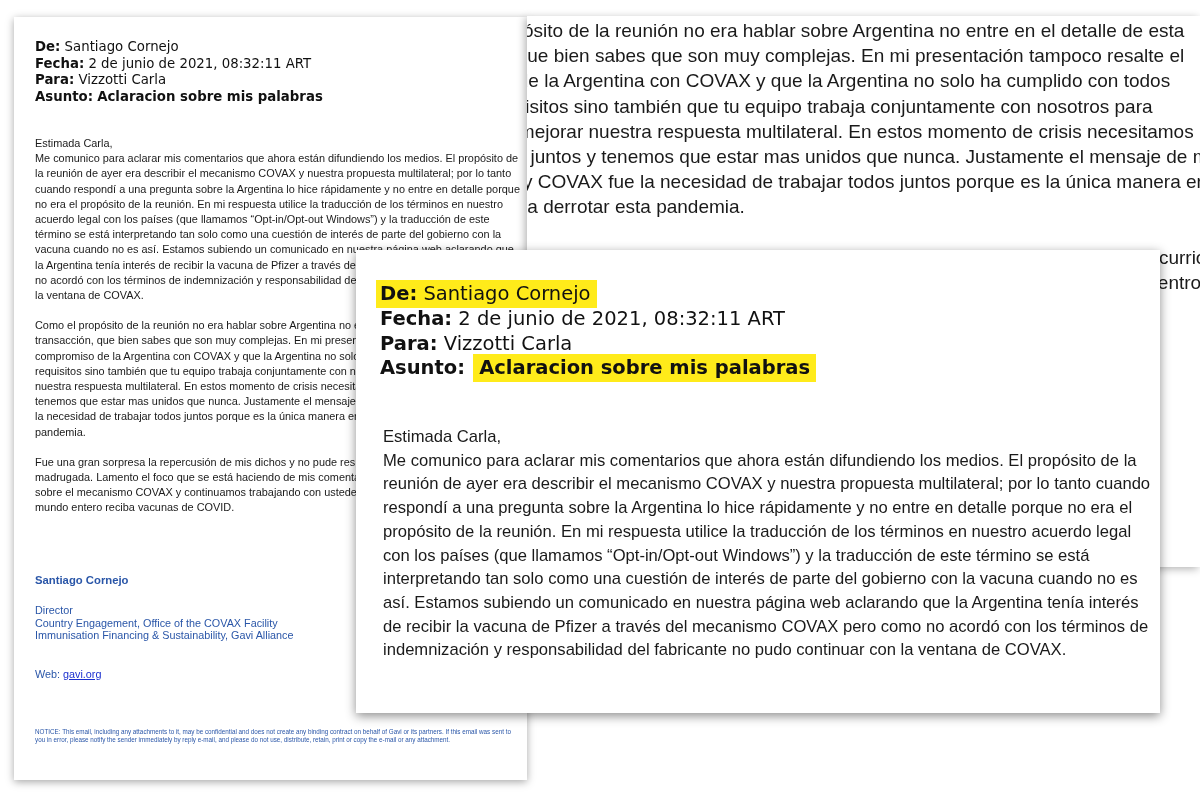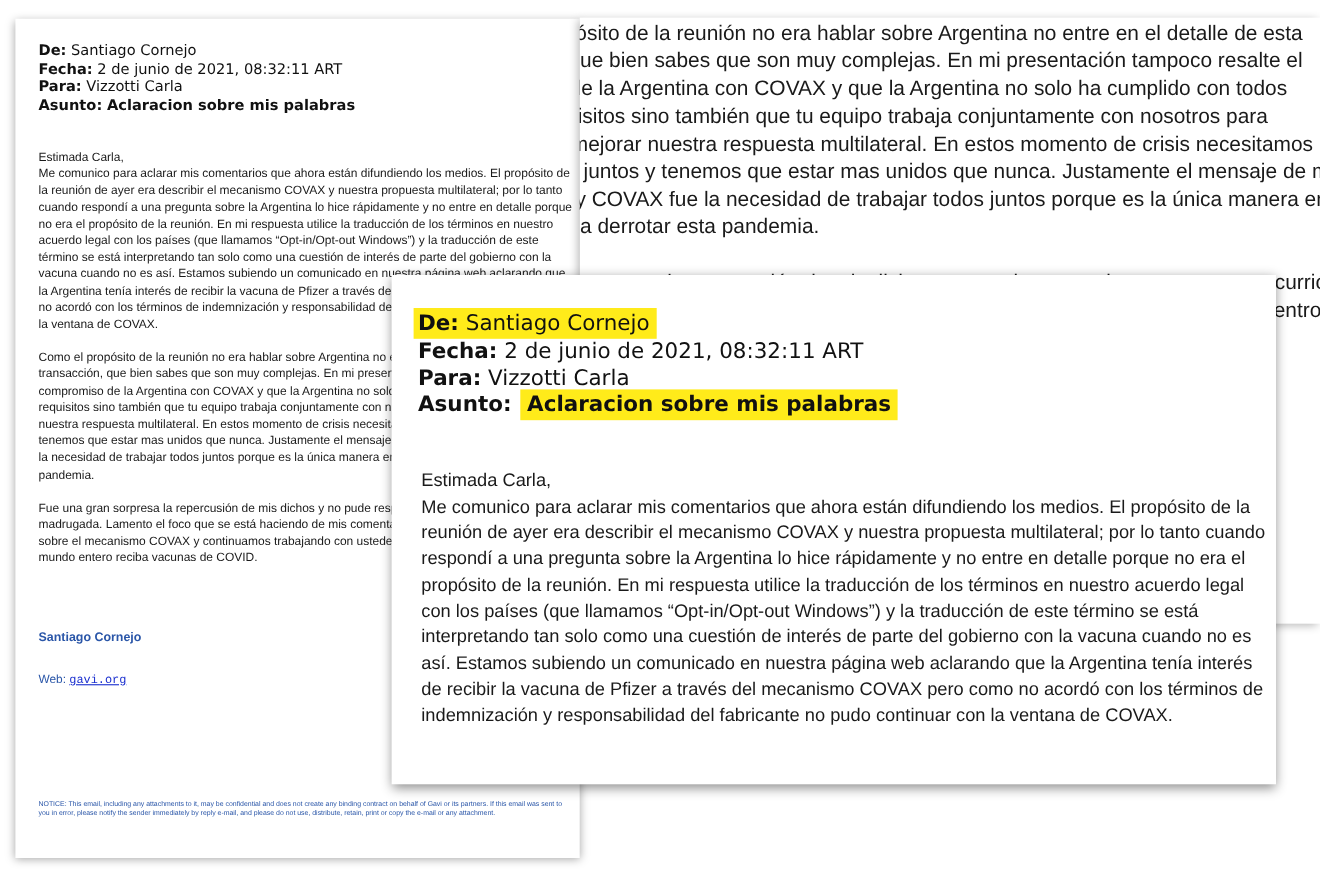--- a/index.html
+++ b/index.html
@@ -15,21 +15,21 @@
   
   #left-page { left:14px; top:17px; width:513px; height:763px; z-index:1; }
   #left-page .hdr { position:absolute; left:21px; top:22px; font-family:"DejaVu Sans", sans-serif; font-size:13.3px; line-height:16.5px; color:#111; }
   #left-page .hdr b { font-weight:bold; }
   #left-page .body { position:absolute; left:21px; top:119px; width:490px; font-family:"Liberation Sans", sans-serif; font-size:10.9px; line-height:15.2px; color:#1a1a1a; }
   #left-page .body p { margin:0 0 15px 0; }
   #left-page .sig { position:absolute; left:21px; top:557px; color:#2a56a8; font-family:"Liberation Sans", sans-serif; }
   #left-page .sig .name { font-weight:bold; font-size:11.3px; }
   #left-page .sig .role { margin-top:18px; font-size:10.8px; line-height:12.5px; }
   #left-page .sig .web { margin-top:26px; font-size:10.8px; }
-  #left-page .sig a { color:#1a2fcf; text-decoration:underline;font-family:Liberation Mono, monospace; }
+  #left-page .sig a { color:#1a2fcf; text-decoration:underline; }
   #left-page .notice { position:absolute; left:21px; top:711px; width:480px; font-size:6.3px; line-height:7.5px; color:#2a56a8; }
 
   
   #right-page { left:527px; top:16px; width:673px; height:551px; z-index:2; overflow:hidden; box-shadow: -2px 2px 8px rgba(0,0,0,0.3); }
   #right-page .txt { position:absolute; left:-118px; top:2px; width:820px; font-family:"Liberation Sans", sans-serif; font-size:19px; line-height:25.2px; color:#1a1a1a; white-space:nowrap; }
   #right-page .txt p { margin:0 0 25px 0; }
 
   
   #front-card { left:356px; top:250px; width:804px; height:463px; z-index:3; box-shadow: 0 3px 10px rgba(0,0,0,0.45); }
   #front-card .hdr { position:absolute; left:24px; top:32px; font-family:"DejaVu Sans", sans-serif; font-size:19.5px; line-height:24.8px; color:#111; }
@@ -48,20 +48,25 @@
     <div><b>Para:</b> <span>Vizzotti Carla</span></div>
     <div><b>Asunto:</b> <b>Aclaracion sobre mis palabras</b></div>
   </div>
   <div class="body">
     <p style="margin-bottom:0"><span>Estimada Carla,</span><br><span>Me comunico para aclarar mis comentarios que ahora están difundiendo los medios. El propósito de la reunión de ayer era describir el mecanismo COVAX y nuestra propuesta multilateral; por lo tanto cuando respondí a una pregunta sobre la Argentina lo hice rápidamente y no entre en detalle porque no era el propósito de la reunión. En mi respuesta utilice la traducción de los términos en nuestro acuerdo legal con los países (que llamamos “Opt-in/Opt-out Windows”) y la traducción de este término se está interpretando tan solo como una cuestión de interés de parte del gobierno con la vacuna cuando no es así. Estamos subiendo un comunicado en nuestra página web aclarando que la Argentina tenía interés de recibir la vacuna de Pfizer a través del mecanismo COVAX pero como no acordó con los términos de indemnización y responsabilidad del fabricante no pudo continuar con la ventana de COVAX.</span></p>
     <p style="margin-top:15px">Como el propósito de la reunión no era hablar sobre Argentina no entre en el detalle de esta transacción, que bien sabes que son muy complejas. En mi presentación tampoco resalte el compromiso de la Argentina con COVAX y que la Argentina no solo ha cumplido con todos nuestros requisitos sino también que tu equipo trabaja conjuntamente con nosotros para ayudarnos a mejorar nuestra respuesta multilateral. En estos momento de crisis necesitamos trabajar todos juntos y tenemos que estar mas unidos que nunca. Justamente el mensaje de mi presentación y COVAX fue la necesidad de trabajar todos juntos porque es la única manera en la que vamos a derrotar esta pandemia.</p>
     <p>Fue una gran sorpresa la repercusión de mis dichos y no pude responder antes porque ocurrió en mi madrugada. Lamento el foco que se está haciendo de mis comentarios en un encuentro privado sobre el mecanismo COVAX y continuamos trabajando con ustedes para que la Argentina y el mundo entero reciba vacunas de COVID.</p>
   </div>
   <div class="sig">
     <div class="name">Santiago Cornejo</div>
+    <div class="role">
+      <div>Director</div>
+      <div>Country Engagement, Office of the COVAX Facility</div>
+      <div>Immunisation Financing &amp; Sustainability, Gavi Alliance</div>
+    </div>
     <div class="web">
       <span>Web:</span>
       <a>gavi.org</a>
     </div>
   </div>
   <div class="notice">NOTICE: This email, including any attachments to it, may be confidential and does not create any binding contract on behalf of Gavi or its partners. If this email was sent to you in error, please notify the sender immediately by reply e-mail, and please do not use, distribute, retain, print or copy the e-mail or any attachment.</div>
 </div>
 
 <div id="right-page" class="page">
   <div class="txt">

